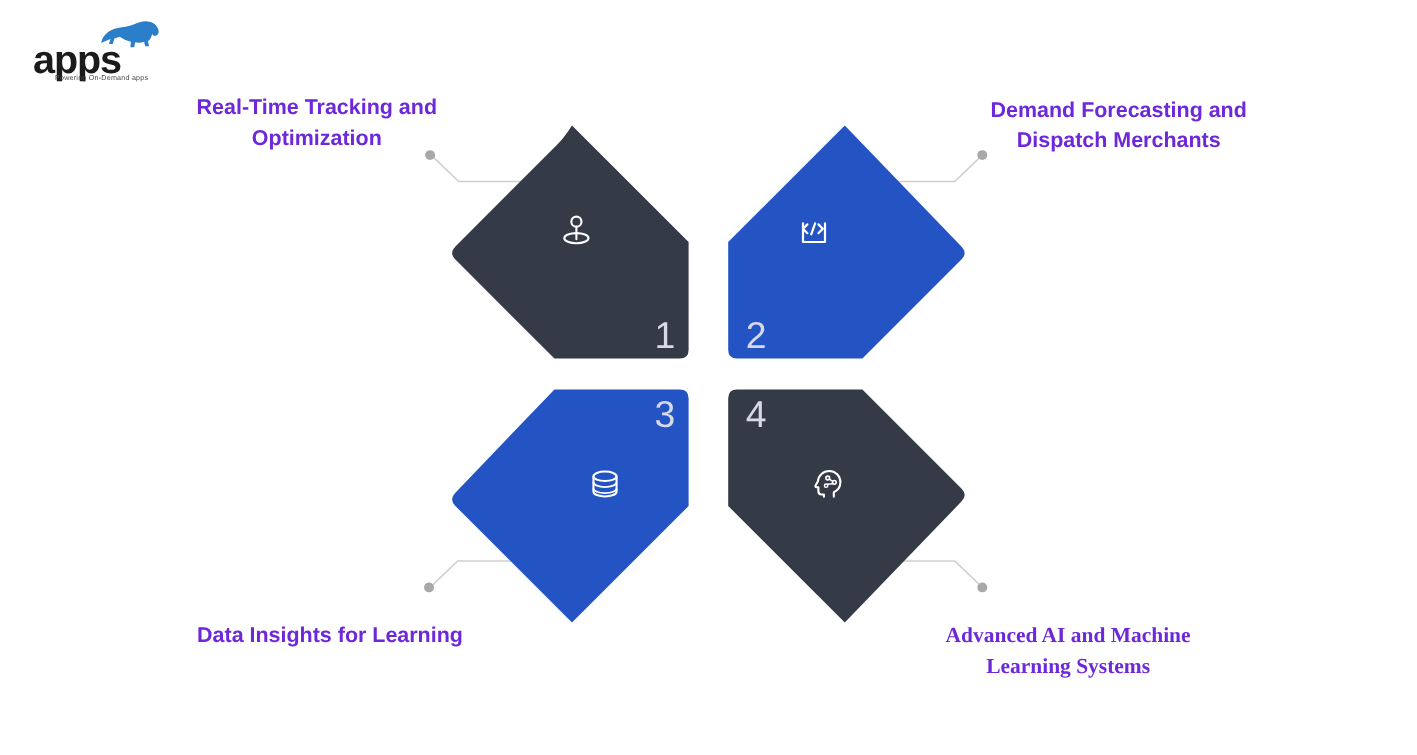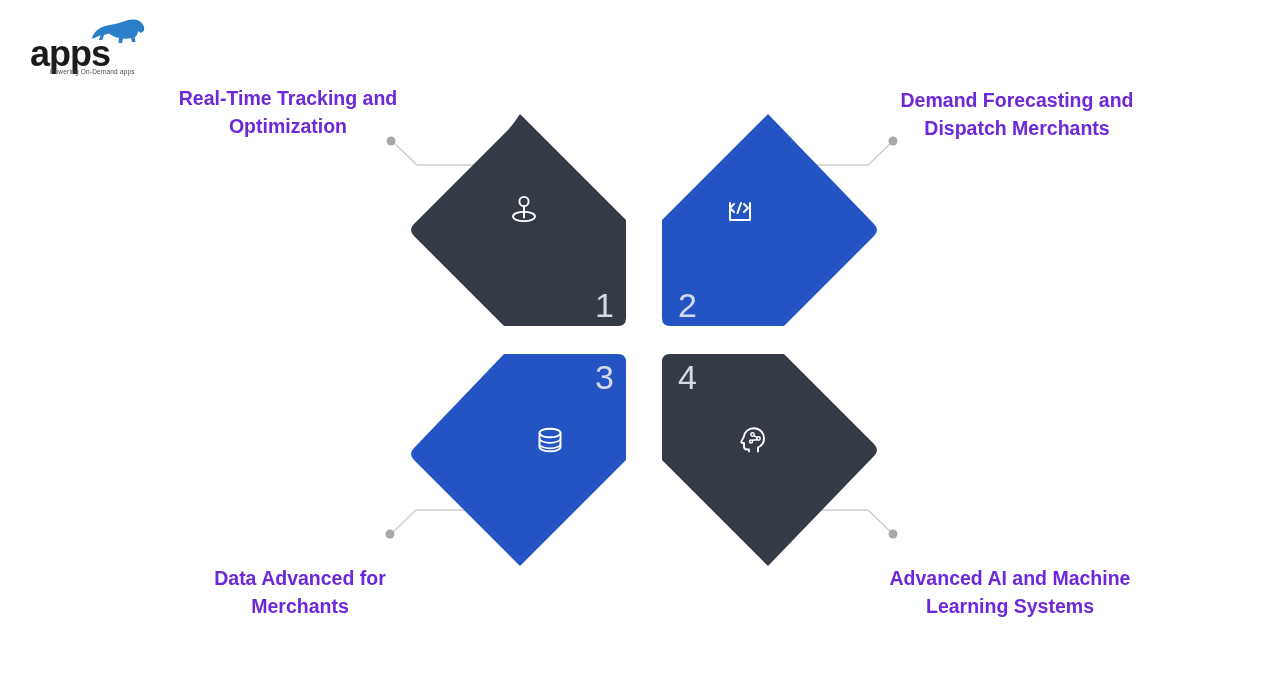--- a/index.html
+++ b/index.html
@@ -113,21 +113,21 @@
     font-size: 19.5px;
     font-weight: 700;
     color: #6d28d9;
     line-height: 1.42;
     text-align: center;
     width: 270px;
   }
   #cap-1 { left: 153px; top: 85px; }
   #cap-2 { left: 882px; top: 87px; }
   #cap-3 { left: 165px; top: 565px; }
-  #cap-4 { left: 875px; top: 565px; }
+  #cap-4 { left: 836px; top: 565px; font-family: Liberation Serif, serif; }
 </style>
 </head>
 <body>
 
 <div id="canvas">
 
   <div class="logo">
     <div class="logo-mark">
       <svg viewBox="0 0 56 30" width="56" height="30" aria-hidden="true">
         <path d="M2 21 C3 15 8 10 15 8 C21 6.5 27 6 32 4 C36 2.5 40 1 44 1.5
@@ -230,16 +230,16 @@
         <circle cx="18" cy="21.5" r="1.5" fill="none" stroke="#ffffff" stroke-width="1.4"></circle>
         <line x1="20.7" y1="15.6" x2="24.4" y2="17.6" stroke="#ffffff" stroke-width="1.4"></line>
         <line x1="19" y1="20.3" x2="24.5" y2="19.8" stroke="#ffffff" stroke-width="1.4"></line>
       </svg>
     </div>
     <div class="num">4</div>
   </div>
 
   <div class="caption" id="cap-1">Real-Time Tracking and Optimization</div>
   <div class="caption" id="cap-2">Demand Forecasting and Dispatch Merchants</div>
-  <div class="caption" id="cap-3">Data Advanced for Merchants</div>
+  <div class="caption" id="cap-3">Data Insights for Learning</div>
   <div class="caption" id="cap-4">Advanced AI and Machine Learning Systems</div>
 
 </div>
 
 </body></html>

